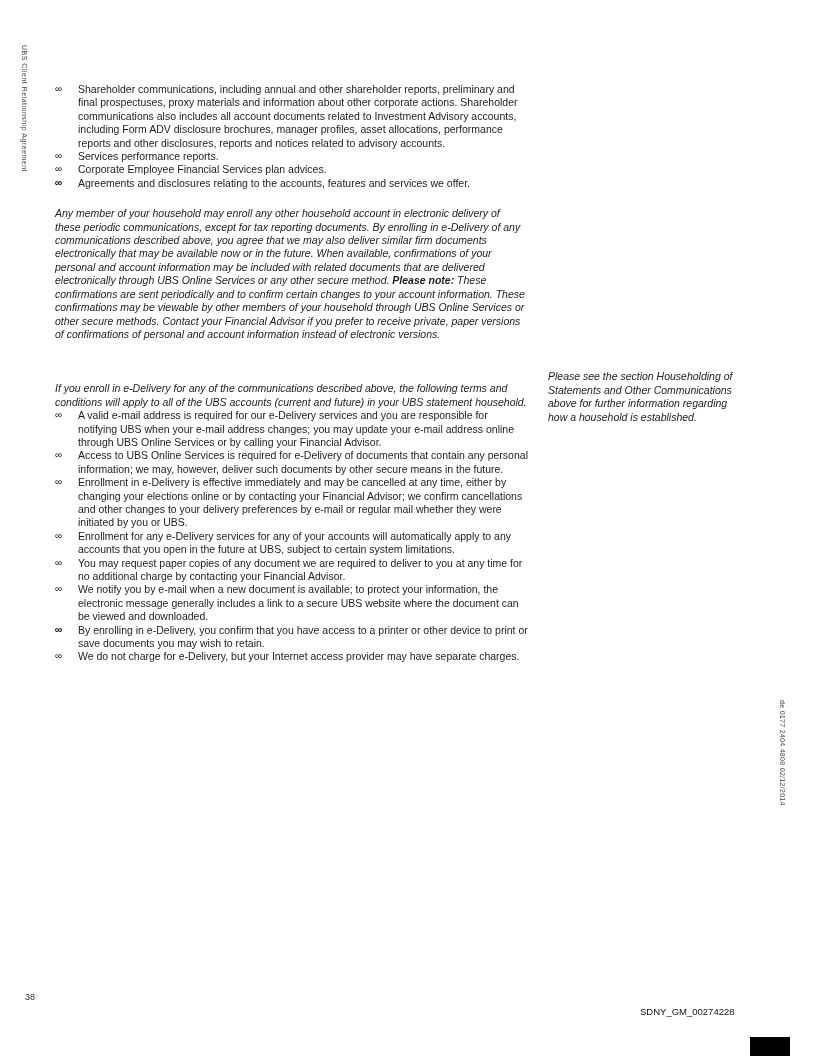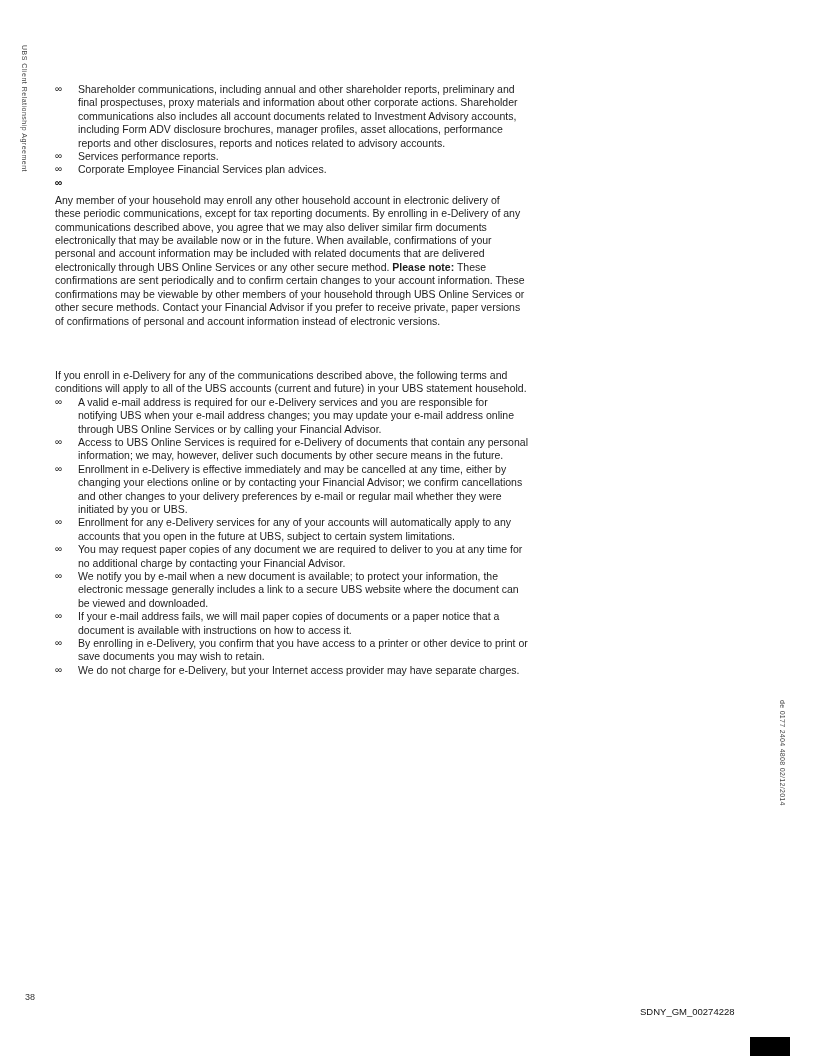--- a/index.html
+++ b/index.html
@@ -17,21 +17,21 @@
     writing-mode:vertical-rl;font-size:7px;letter-spacing:.3px;color:#444;
     white-space:nowrap;
   }
   .main{
     position:absolute;left:55px;top:83px;width:473px;
     font-size:10.5px;line-height:13.4px;
   }
   ul.blist{list-style:none;margin:0;padding:0;}
   ul.blist li{position:relative;padding-left:23px;}
   ul.blist li .bullet{position:absolute;left:0;top:-1px;font-size:10px;}
-  .para{margin:0;}
+  .para{margin:0;font-style:italic;}
   .mt-para1{margin-top:17px;}
   .mt-para2{margin-top:41px;}
   .mt-list2{margin-top:16px;}
   .bold{font-weight:bold;}
   .side-note{
     position:absolute;left:548px;top:370px;width:198px;
     font-size:10.5px;line-height:13.6px;font-style:italic;color:#222;
   }
   .page-number{position:absolute;left:25px;top:992px;font-size:9px;color:#333;}
   .footer-id{position:absolute;left:640px;top:1006px;font-size:9.5px;color:#111;}
@@ -44,41 +44,42 @@
 
   <div class="vertical-left">UBS Client Relationship Agreement</div>
 
   <div class="main">
 
     <ul class="blist">
         <li><span class="bullet">∞</span><span>Shareholder communications, including annual and other shareholder reports, preliminary and final prospectuses, proxy materials and information about other corporate actions. Shareholder communications also includes all account documents related to Investment Advisory accounts, including Form ADV disclosure brochures, manager profiles, asset allocations, performance reports and other disclosures, reports and notices related to advisory accounts.</span></li>
         <li><span class="bullet">∞</span><span>Services performance reports.</span></li>
         <li><span class="bullet">∞</span><span>Corporate Employee Financial Services plan advices.</span></li>
         <li><span class="bullet">∞</span></li>
-        <li><span class="bullet">∞</span></li>
+        <li><span class="bullet">∞</span><span>Agreements and disclosures relating to the accounts, features and services we offer.</span></li>
       </ul>
 
     <p class="para mt-para1"><span>Any member of your household may enroll any other household account in electronic delivery of these periodic communications, except for tax reporting documents.  By enrolling in e-Delivery of any communications described above, you agree that we may also deliver similar firm documents electronically that may be available now or in the future. When available, confirmations of your personal and account information may be included with related documents that are delivered electronically through UBS Online Services or any other secure method. </span><span class="bold">Please note:</span><span> These confirmations are sent periodically and to confirm certain changes to your account information. These confirmations may be viewable by other members of your household through UBS Online Services or other secure methods. Contact your Financial Advisor if you prefer to receive private, paper versions of confirmations of personal and account information instead of electronic versions.</span></p>
 
     <p class="para mt-para2">If you enroll in e-Delivery for any of the communications described above, the following terms and conditions will apply to all of the UBS accounts (current and future) in your UBS statement household.</p>
 
     <ul class="blist mt-list2">
         <li><span class="bullet">∞</span><span>A valid e-mail address is required for our e-Delivery services and you are responsible for notifying UBS when your e-mail address changes; you may update your e-mail address online through UBS Online Services or by calling your Financial Advisor.</span></li>
         <li><span class="bullet">∞</span><span>Access to UBS Online Services is required for e-Delivery of documents that contain any personal information; we may, however, deliver such documents by other secure means in the future.</span></li>
         <li><span class="bullet">∞</span><span>Enrollment in e-Delivery is effective immediately and may be cancelled at any time, either by changing your elections online or by contacting your Financial Advisor; we confirm cancellations and other changes to your delivery preferences by e-mail or regular mail whether they were initiated by you or UBS.</span></li>
         <li><span class="bullet">∞</span><span>Enrollment for any e-Delivery services for any of your accounts will automatically apply to any accounts that you open in the future at UBS, subject to certain system limitations.</span></li>
         <li><span class="bullet">∞</span><span>You may request paper copies of any document we are required to deliver to you at any time for no additional charge by contacting your Financial Advisor.</span></li>
         <li><span class="bullet">∞</span><span>We notify you by e-mail when a new document is available; to protect your information, the electronic message generally includes a link to a secure UBS website where the document can be viewed and downloaded.</span></li>
-        <li><span class="bullet">∞</span><span>If your e-mail address fails, we will mail paper copies of documents or a paper notice that a document is available with instructions on how to access it.</span></li>
+        <li><span class="bullet">∞</span></li>
         <li><span class="bullet">∞</span><span>By enrolling in e-Delivery, you confirm that you have access to a printer or other device to print or save documents you may wish to retain.</span></li>
         <li><span class="bullet">∞</span><span>We do not charge for e-Delivery, but your Internet access provider may have separate charges.</span></li>
       </ul>
 
   </div>
 
+  <div class="side-note">Please see the section Householding of Statements and Other Communications above for further information regarding how a household is established.</div>
 
   <div class="vertical-right">de 0177 2404 4808 02/12/2014</div>
 
   <div class="page-number">38</div>
 
   <div class="footer-id">SDNY_GM_00274228</div>
 
   <div class="black-bar"></div>
 
 </div>

